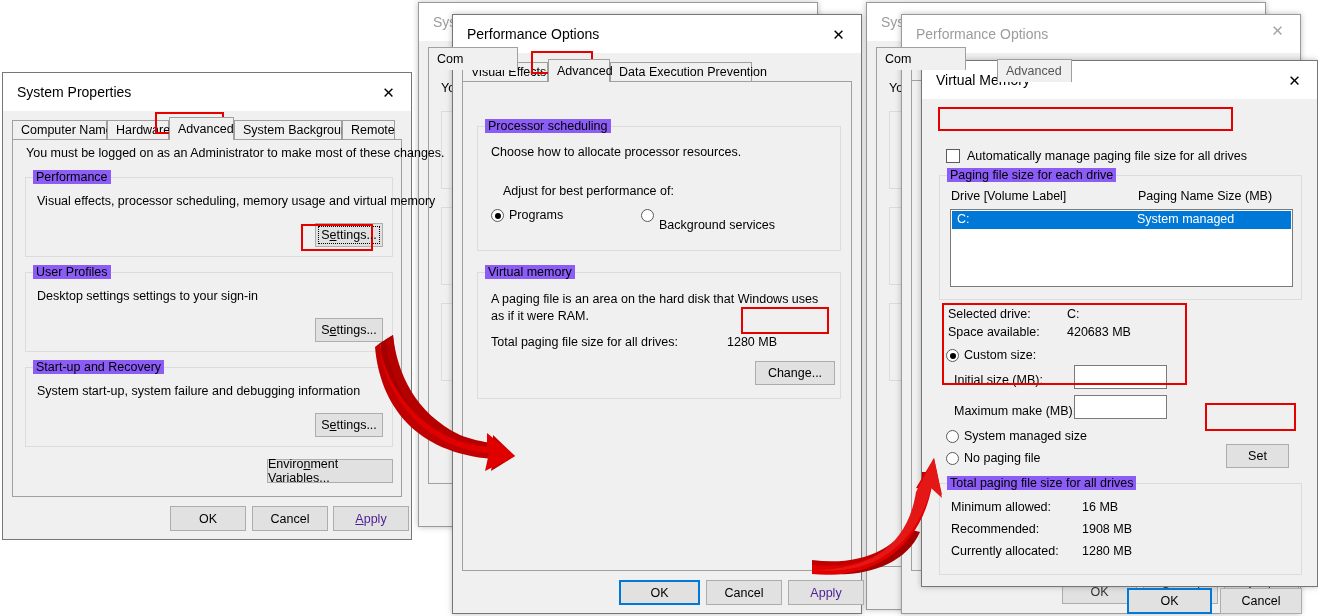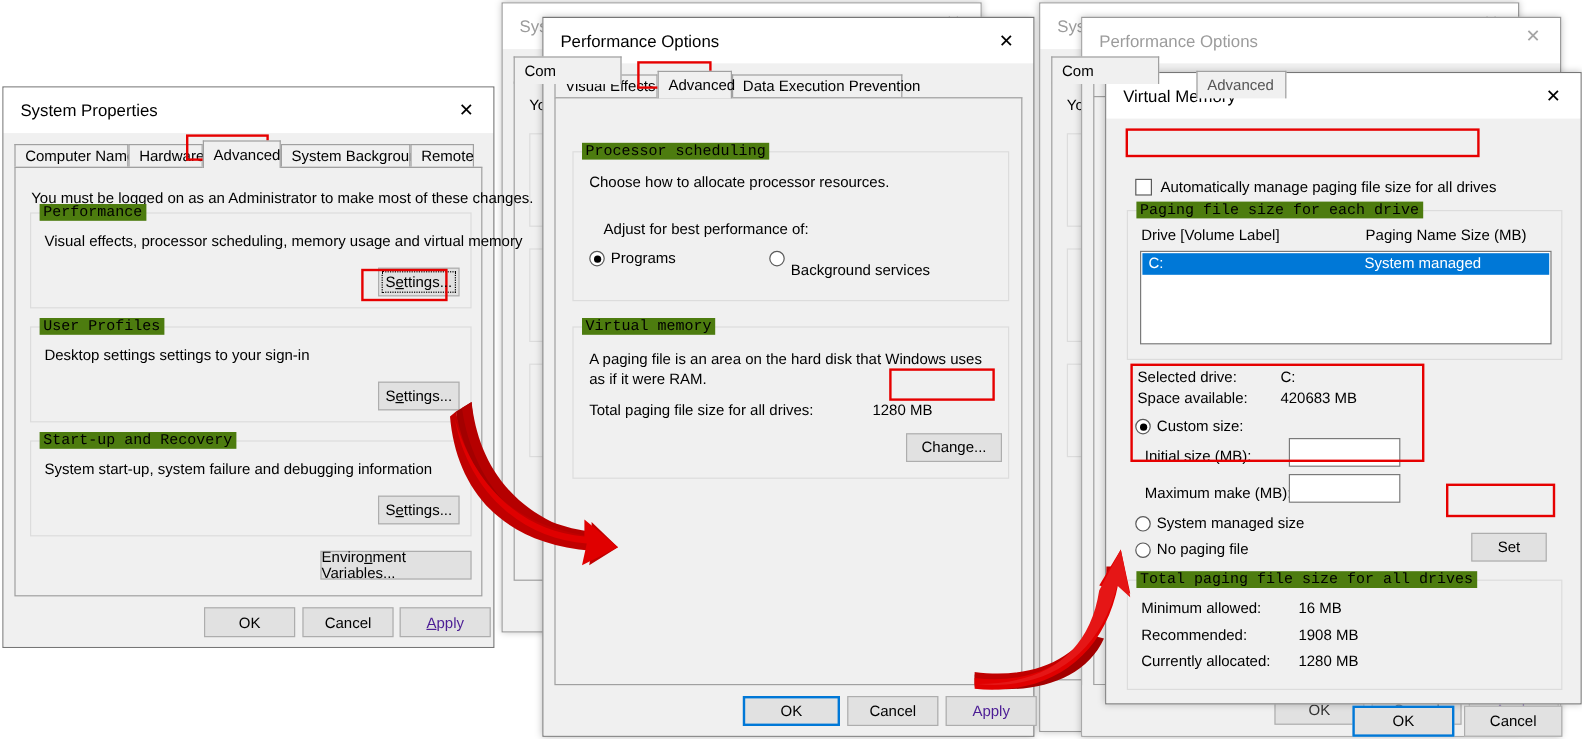--- a/index.html
+++ b/index.html
@@ -24,21 +24,21 @@
 
   
   .tabstrip{position:absolute;left:9px;right:9px;top:6px;height:22px;}
   .tab{position:absolute;top:3px;height:19px;padding:0 8px;line-height:19px;background:#f0f0f0;border:1px solid #a0a0a0;border-bottom:none;box-sizing:border-box;font-size:12.5px;white-space:nowrap;}
   .tab.sel{top:0;height:23px;line-height:22px;background:#f0f0f0;border-bottom:none;z-index:3;}
   .tabline{position:absolute;left:9px;right:9px;top:27px;height:1px;background:#a0a0a0;}
   .panel{position:absolute;background:#f0f0f0;border:1px solid #a0a0a0;box-sizing:border-box;}
 
   
   .group{position:absolute;border:1px solid #dcdcdc;box-sizing:border-box;}
-  .group>.legend{position:absolute;top:-8px;left:7px;background:#4d7c0f;padding:0 3px;font-size:12.5px;white-space:nowrap;font-family:Liberation Mono, monospace;}
+  .group>.legend{position:absolute;top:-8px;left:7px;background:#8b5cf6;padding:0 3px;font-size:12.5px;white-space:nowrap;}
   .txt{position:absolute;white-space:nowrap;}
   .txtw{position:absolute;}
 
   
   .btn{position:absolute;background:#e1e1e1;border:1px solid #adadad;box-sizing:border-box;
        display:flex;align-items:center;justify-content:center;font-size:12.5px;color:#000;}
   .btn.def{border:2px solid #0078d7;background:#e1e1e1;}
   .btn.dis{color:#4c1d95;}
   .btn u{text-decoration:underline;}
   .btn .focus{position:absolute;left:2px;right:2px;top:2px;bottom:2px;border:1px dotted #000;}
@@ -151,21 +151,21 @@
       <div class="tab" style="left:222px;width:108px;">
         <span>System Background</span>
       </div>
       <div class="tab" style="left:330px;width:53px;">
         <span>Remote</span>
       </div>
     </div>
     <div class="tabline" style="top:28px;"></div>
 
     <div class="panel" style="left:9px;right:9px;top:28px;bottom:42px;">
-      <div class="txt" style="left:13px;top:18px;text-align:right;">You must be logged on as an Administrator to make most of these changes.</div>
+      <div class="txt" style="left:13px;top:6px;text-align:right;">You must be logged on as an Administrator to make most of these changes.</div>
 
       <div class="group" style="left:12px;top:37px;width:368px;height:80px;">
         <div class="legend">Performance</div>
         <div class="txt" style="left:11px;top:16px;">Visual effects, processor scheduling, memory usage and virtual memory</div>
         <div class="btn" style="left:289px;top:45px;width:68px;height:24px;">
           <span style="position:relative;z-index:2;">S<u>e</u>ttings...</span>
           <span class="focus"></span>
         </div>
       </div>
 

